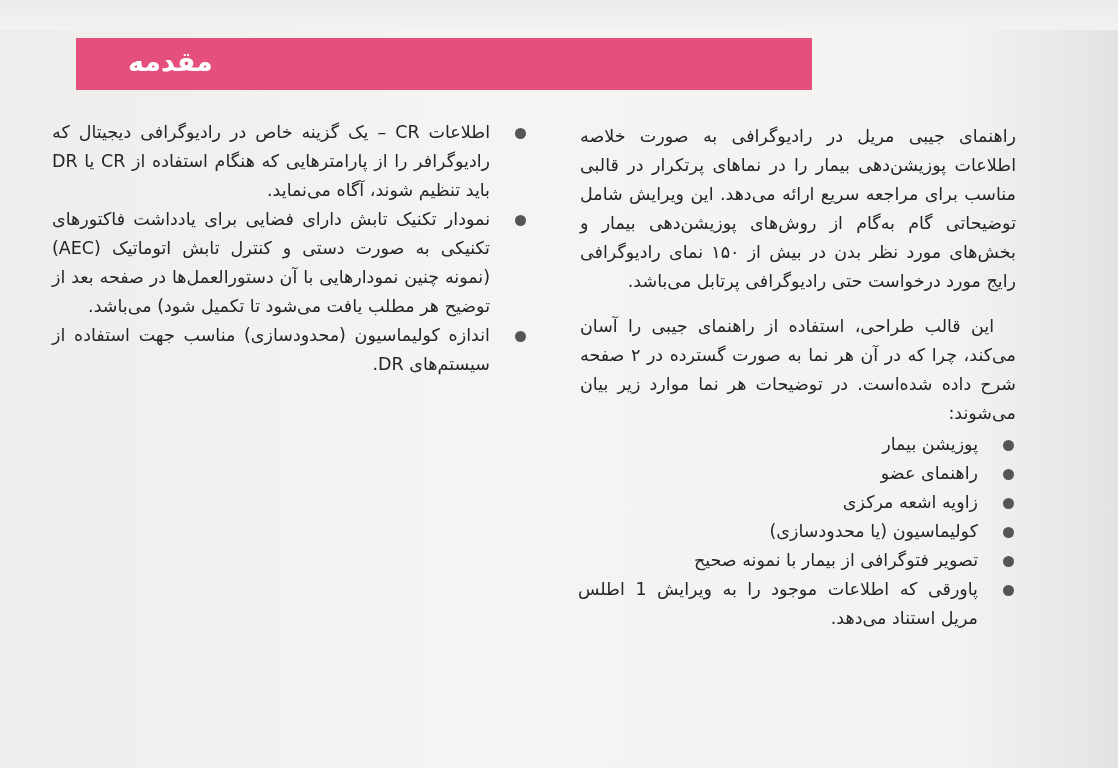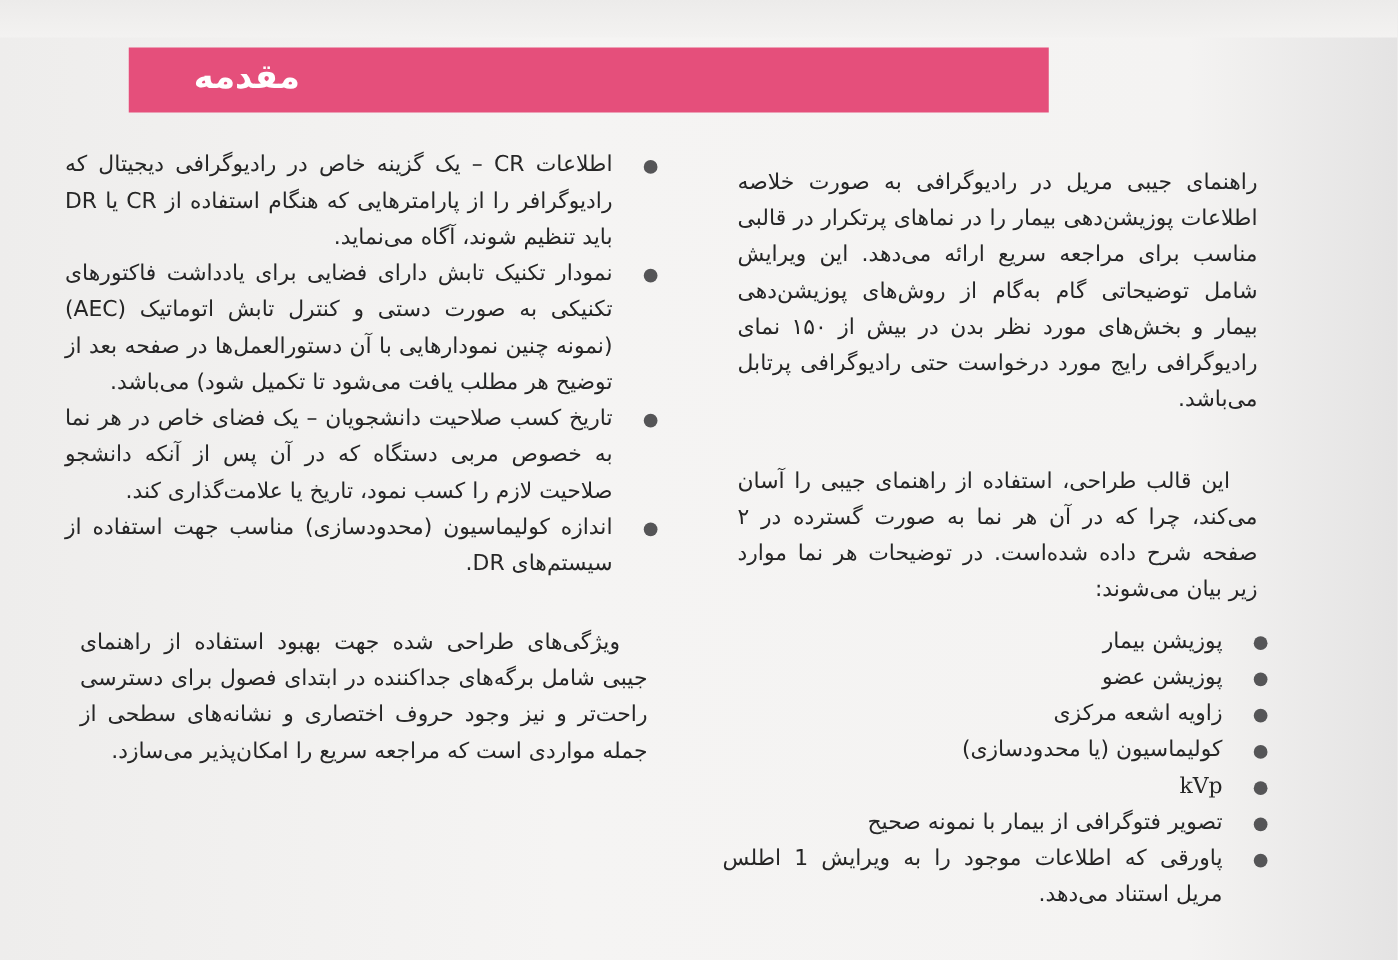--- a/index.html
+++ b/index.html
@@ -12,35 +12,34 @@
     position: relative;
   }
   .top-strip {
     position: absolute; left: 0; top: 0; width: 1118px; height: 30px;
     background: linear-gradient(180deg, #ecebea, #f3f2f1);
   }
   .header-bar {
     position: absolute; left: 76px; top: 38px; width: 736px; height: 52px;
     background: #e54f7b;
     direction: rtl;
-    margin-left: 27px;
   }
   .header-title {
     position: absolute; left: 52px; top: 8px;
     color: #ffffff; font-weight: bold; font-size: 27px;
     font-family: "DejaVu Sans", sans-serif;
     direction: rtl;
   }
   .col {
     position: absolute; direction: rtl; text-align: justify;
     font-size: 17.5px; line-height: 29px; color: #262626;
   }
   .col-right { left: 578px; top: 120px; width: 440px; }
   .col-left { left: 52px; top: 118px; width: 478px; }
-  .para { margin: 12px; }
+  .para { margin: 2px; }
   .para-indent { text-indent: 22px; }
   ul.bullets { list-style: none; margin: 0; padding: 0; }
   ul.bullets li {
     position: relative; padding-right: 40px;
   }
   ul.bullets li .dot {
     position: absolute; right: 4px; top: 10px;
     width: 11px; height: 11px; border-radius: 50%;
     background: #555557;
   }
@@ -57,31 +56,28 @@
 <div class="header-bar">
   <span class="header-title">مقدمه</span>
 </div>
 
 <div class="col col-right">
   <p class="para">راهنمای جیبی مریل در رادیوگرافی به صورت خلاصه اطلاعات پوزیشن‌دهی بیمار را در نماهای پرتکرار در قالبی مناسب برای مراجعه سریع ارائه می‌دهد. این ویرایش شامل توضیحاتی گام به‌گام از روش‌های پوزیشن‌دهی بیمار و بخش‌های مورد نظر بدن در بیش از ۱۵۰ نمای رادیوگرافی رایج مورد درخواست حتی رادیوگرافی پرتابل می‌باشد.</p>
   <div class="spacer"></div>
   <p class="para para-indent">این قالب طراحی، استفاده از راهنمای جیبی را آسان می‌کند، چرا که در آن هر نما به صورت گسترده در ۲ صفحه شرح داده شده‌است. در توضیحات هر نما موارد زیر بیان می‌شوند:</p>
   <ul class="bullets short-list">
     <li><span class="dot"></span><span>پوزیشن بیمار</span></li>
-    <li><span class="dot"></span><span>پوزیشن عضو</span></li>
+    <li><span class="dot"></span><span>راهنمای عضو</span></li>
     <li><span class="dot"></span><span>زاویه اشعه مرکزی</span></li>
     <li><span class="dot"></span><span>کولیماسیون (یا محدودسازی)</span></li>
-    <li><span class="dot"></span><span class="latin">kVp</span></li>
     <li><span class="dot"></span><span>تصویر فتوگرافی از بیمار با نمونه صحیح</span></li>
     <li style="text-align: justify;"><span class="dot"></span><span>پاورقی که اطلاعات موجود را به ویرایش 1 اطلس مریل استناد می‌دهد.</span></li>
   </ul>
 </div>
 
 <div class="col col-left">
   <ul class="bullets">
     <li><span class="dot"></span><span>اطلاعات CR – یک گزینه خاص در رادیوگرافی دیجیتال که رادیوگرافر را از پارامترهایی که هنگام استفاده از CR یا DR باید تنظیم شوند، آگاه می‌نماید.</span></li>
     <li><span class="dot"></span><span>نمودار تکنیک تابش دارای فضایی برای یادداشت فاکتورهای تکنیکی به صورت دستی و کنترل تابش اتوماتیک (AEC) (نمونه چنین نمودارهایی با آن دستورالعمل‌ها در صفحه بعد از توضیح هر مطلب یافت می‌شود تا تکمیل شود) می‌باشد.</span></li>
-    <li><span class="dot"></span><span>تاریخ کسب صلاحیت دانشجویان – یک فضای خاص در هر نما به خصوص مربی دستگاه که در آن پس از آنکه دانشجو صلاحیت لازم را کسب نمود، تاریخ یا علامت‌گذاری کند.</span></li>
     <li><span class="dot"></span><span>اندازه کولیماسیون (محدودسازی) مناسب جهت استفاده از سیستم‌های DR.</span></li>
   </ul>
   <div class="spacer-lg"></div>
-  <p class="para para-indent">ویژگی‌های طراحی شده جهت بهبود استفاده از راهنمای جیبی شامل برگه‌های جداکننده در ابتدای فصول برای دسترسی راحت‌تر و نیز وجود حروف اختصاری و نشانه‌های سطحی از جمله مواردی است که مراجعه سریع را امکان‌پذیر می‌سازد.</p>
 </div>
 
 </body></html>

